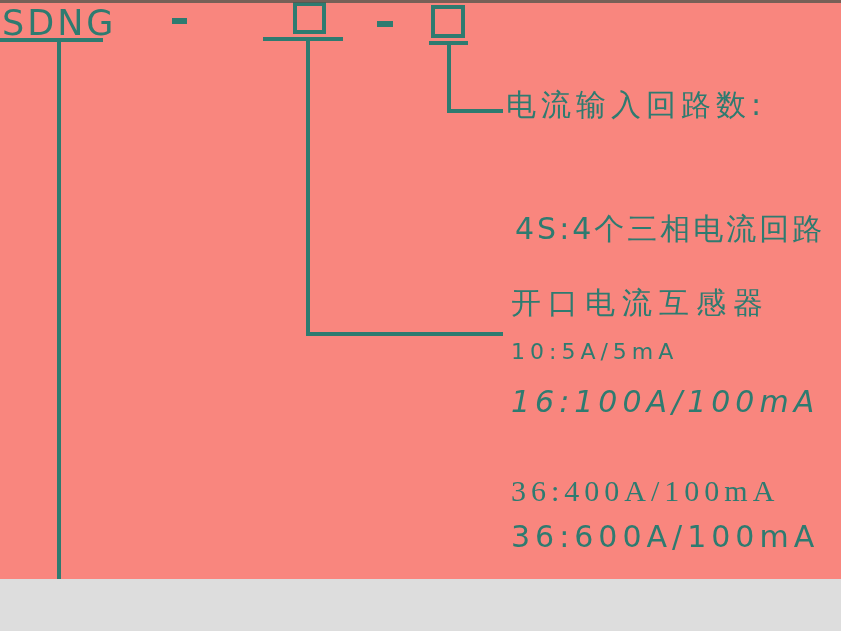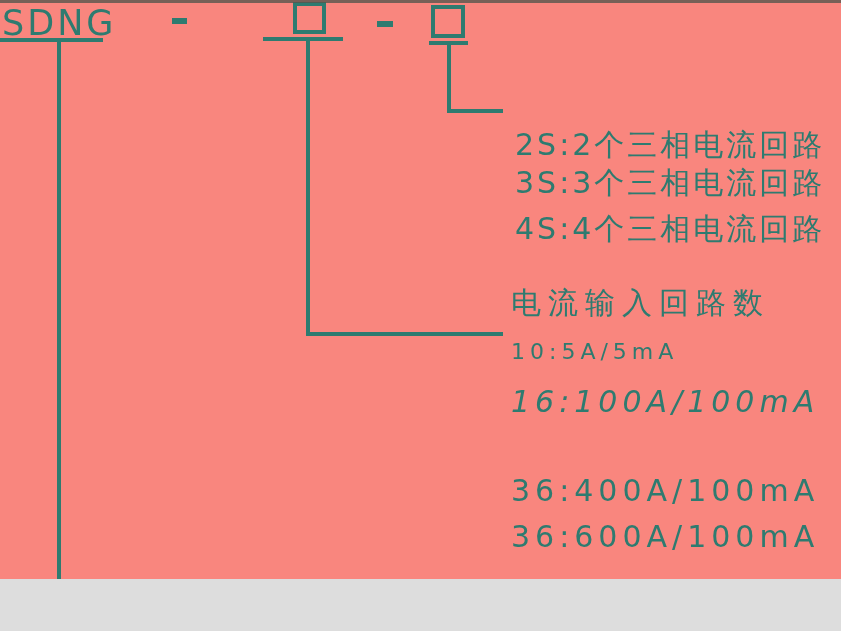--- a/index.html
+++ b/index.html
@@ -47,21 +47,21 @@
   .s1-title  { left: 506px; top: 88px;  font-size: 30px; letter-spacing: 5px; }
   .s1-item0  { left: 515px; top: 128px; font-size: 30px; letter-spacing: 3px; }
   .s1-item1  { left: 515px; top: 166px; font-size: 30px; letter-spacing: 3px; }
   .s1-item2  { left: 515px; top: 212px; font-size: 30px; letter-spacing: 3px; }
 
   
   .s2-title  { left: 511px; top: 286px; font-size: 30px; letter-spacing: 7px; }
   .s2-item0  { left: 511px; top: 340px; font-size: 22px; letter-spacing: 5px; }
   .s2-item1  { left: 511px; top: 385px; font-size: 30px; letter-spacing: 5px; font-style: italic; }
   .s2-item2  { left: 511px; top: 428px; font-size: 30px; letter-spacing: 5px; }
-  .s2-item3  { left: 511px; top: 474px; font-size: 30px; letter-spacing: 5px; }
+  .s2-item3  { left: 511px; top: 474px; font-size: 30px; letter-spacing: 5px; font-family: Liberation Serif, serif; }
   .s2-item4  { left: 511px; top: 520px; font-size: 30px; letter-spacing: 5px; }
 
   
   .company-label { left: 505px; top: 592px; font-size: 32px; letter-spacing: 2px; }
 
   .bottom-edge { left: 0; top: 628px; width: 841px; height: 3px; background: var(--edge); opacity: 0.8; }
 </style>
 </head>
 <body>
 
@@ -77,25 +77,24 @@
   <div class="line u-box1"></div>
   <div class="line u-box2"></div>
 
   <div class="line v1"></div>
   <div class="line h1"></div>
   <div class="line v2"></div>
   <div class="line h2"></div>
   <div class="line v3"></div>
   <div class="line h3"></div>
 
-  <div class="txt s1-item0">2S:2个三相电流回路</div>
-  <div class="txt s1-item1">3S:3个三相电流回路</div>
+  <div class="txt s1-title">电流输入回路数:</div>
   <div class="txt s1-item2">4S:4个三相电流回路</div>
 
-  <div class="txt s2-title">电流输入回路数</div>
+  <div class="txt s2-title">开口电流互感器</div>
   <div class="txt s2-item0">10:5A/5mA</div>
   <div class="txt s2-item1">16:100A/100mA</div>
   <div class="txt s2-item3">36:400A/100mA</div>
   <div class="txt s2-item4">36:600A/100mA</div>
 
 
   <div class="bottom-edge"></div>
 
 </div>
 

